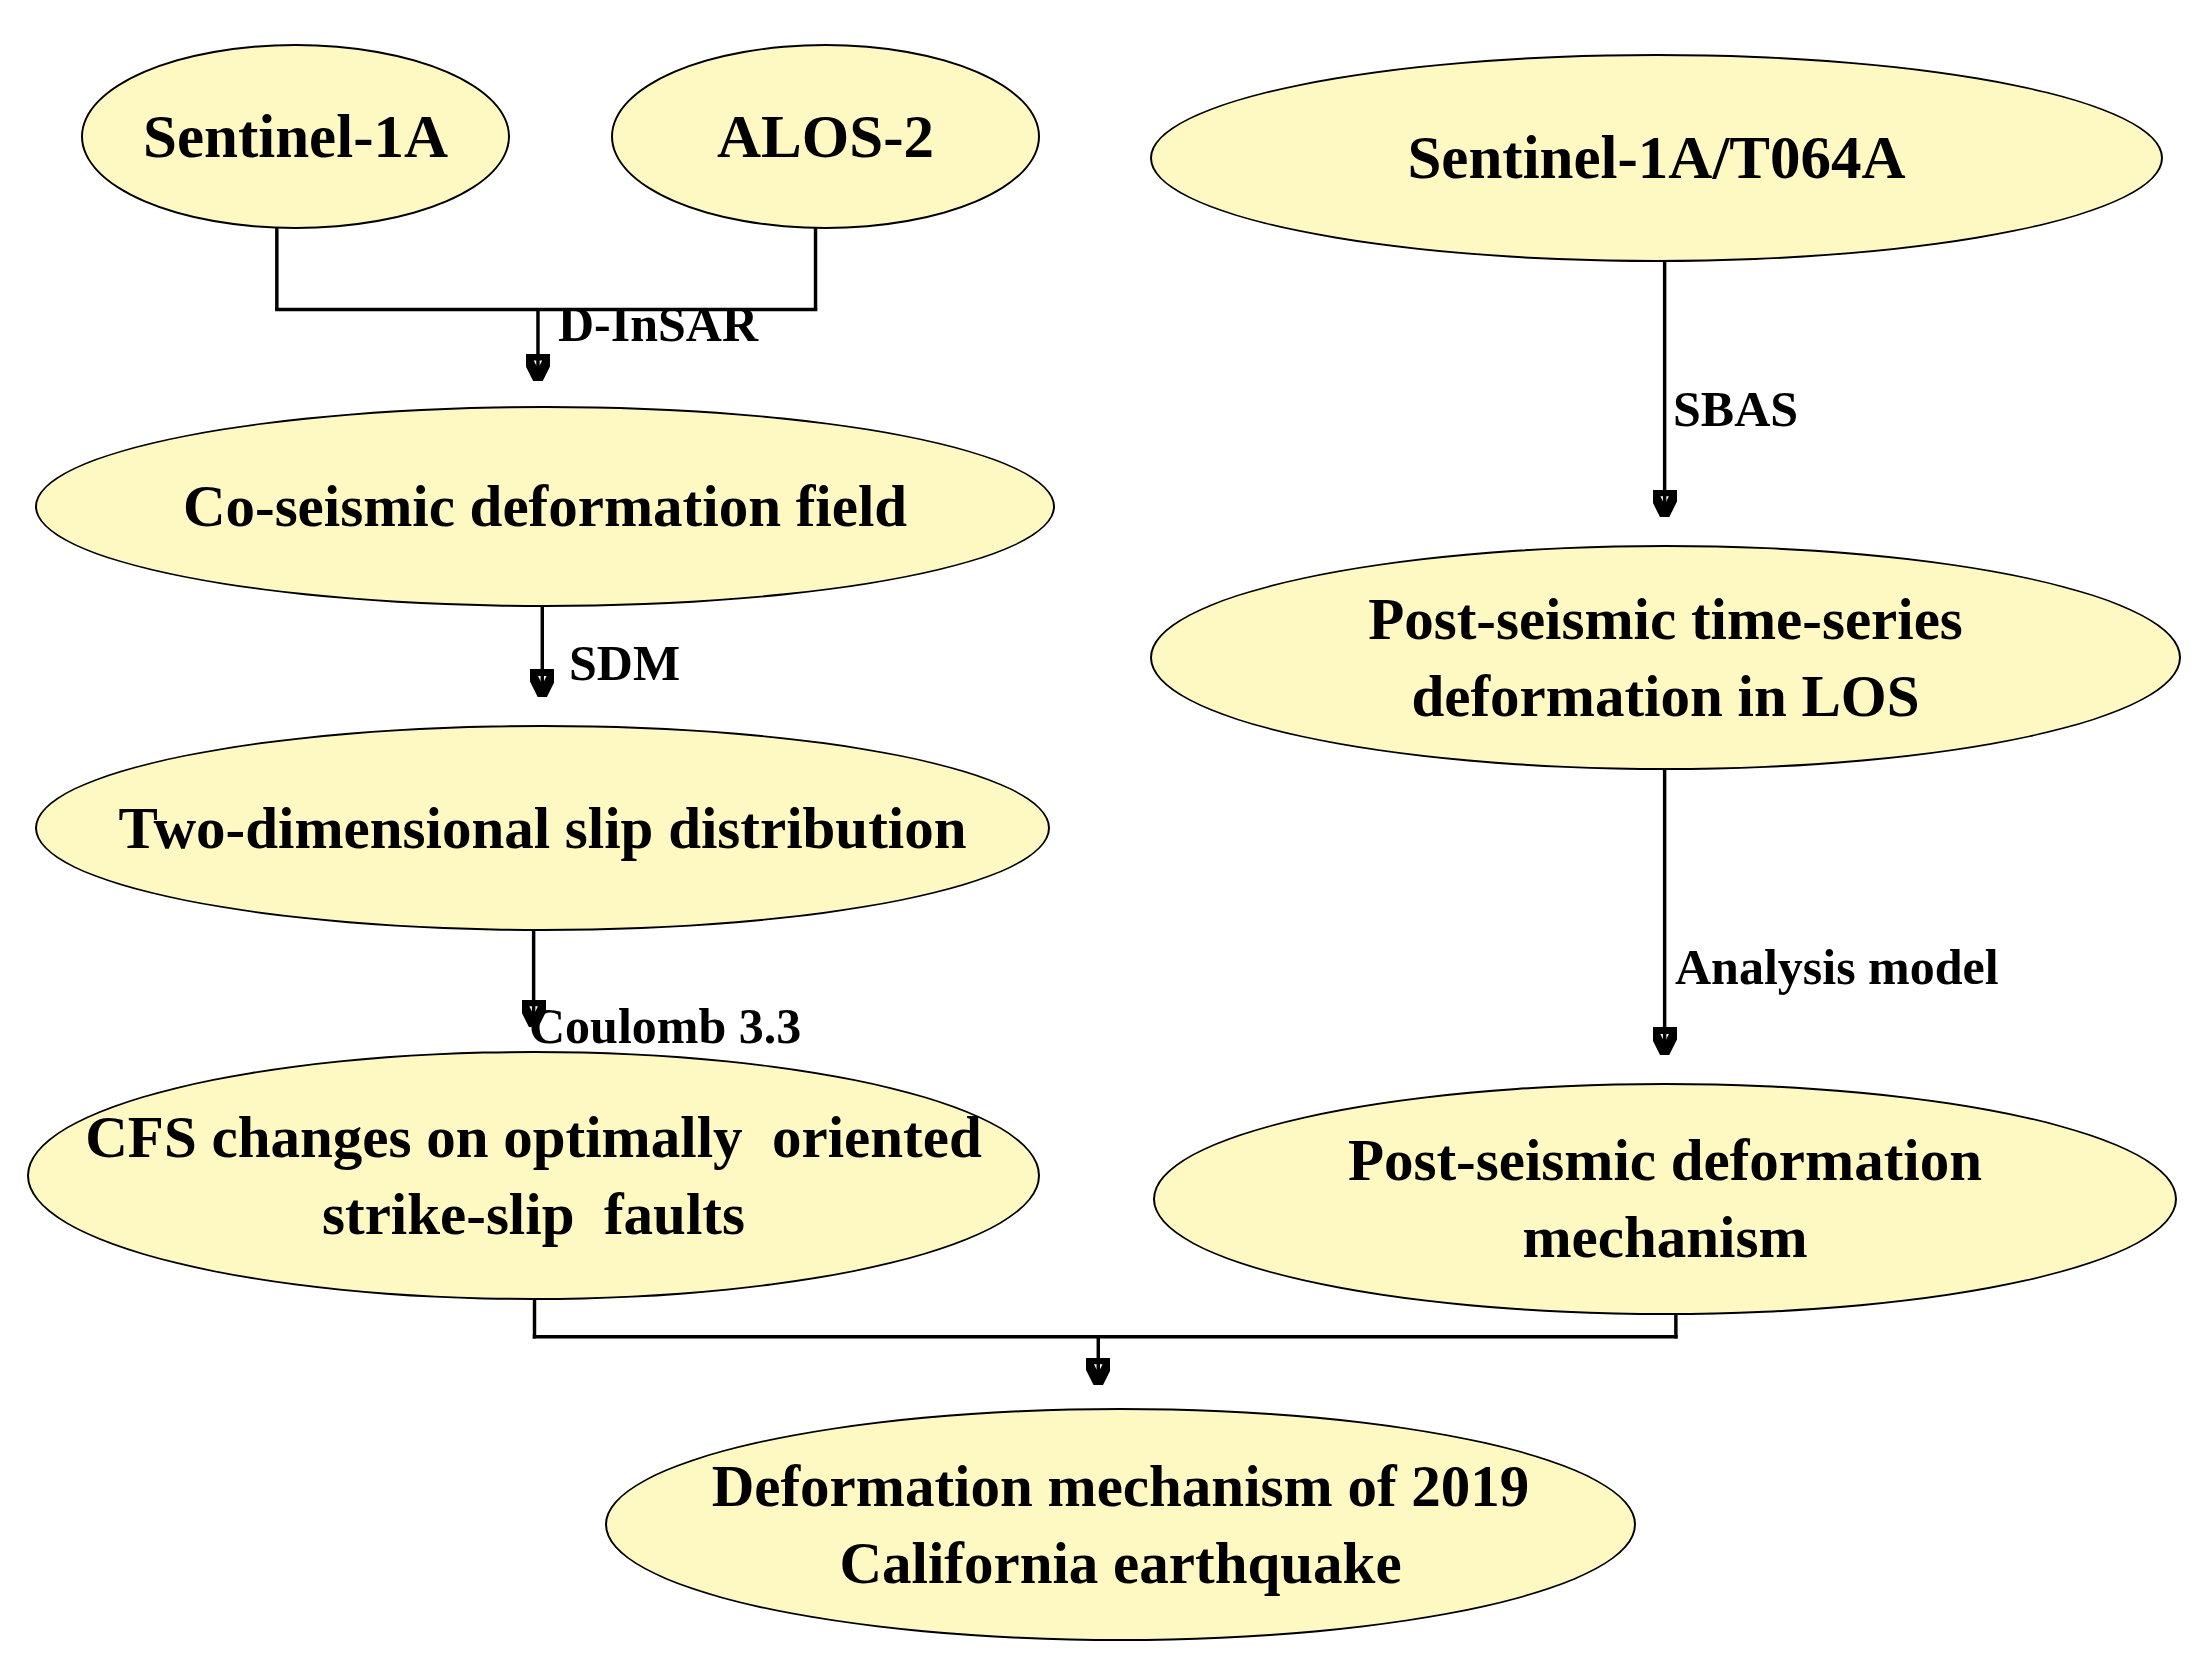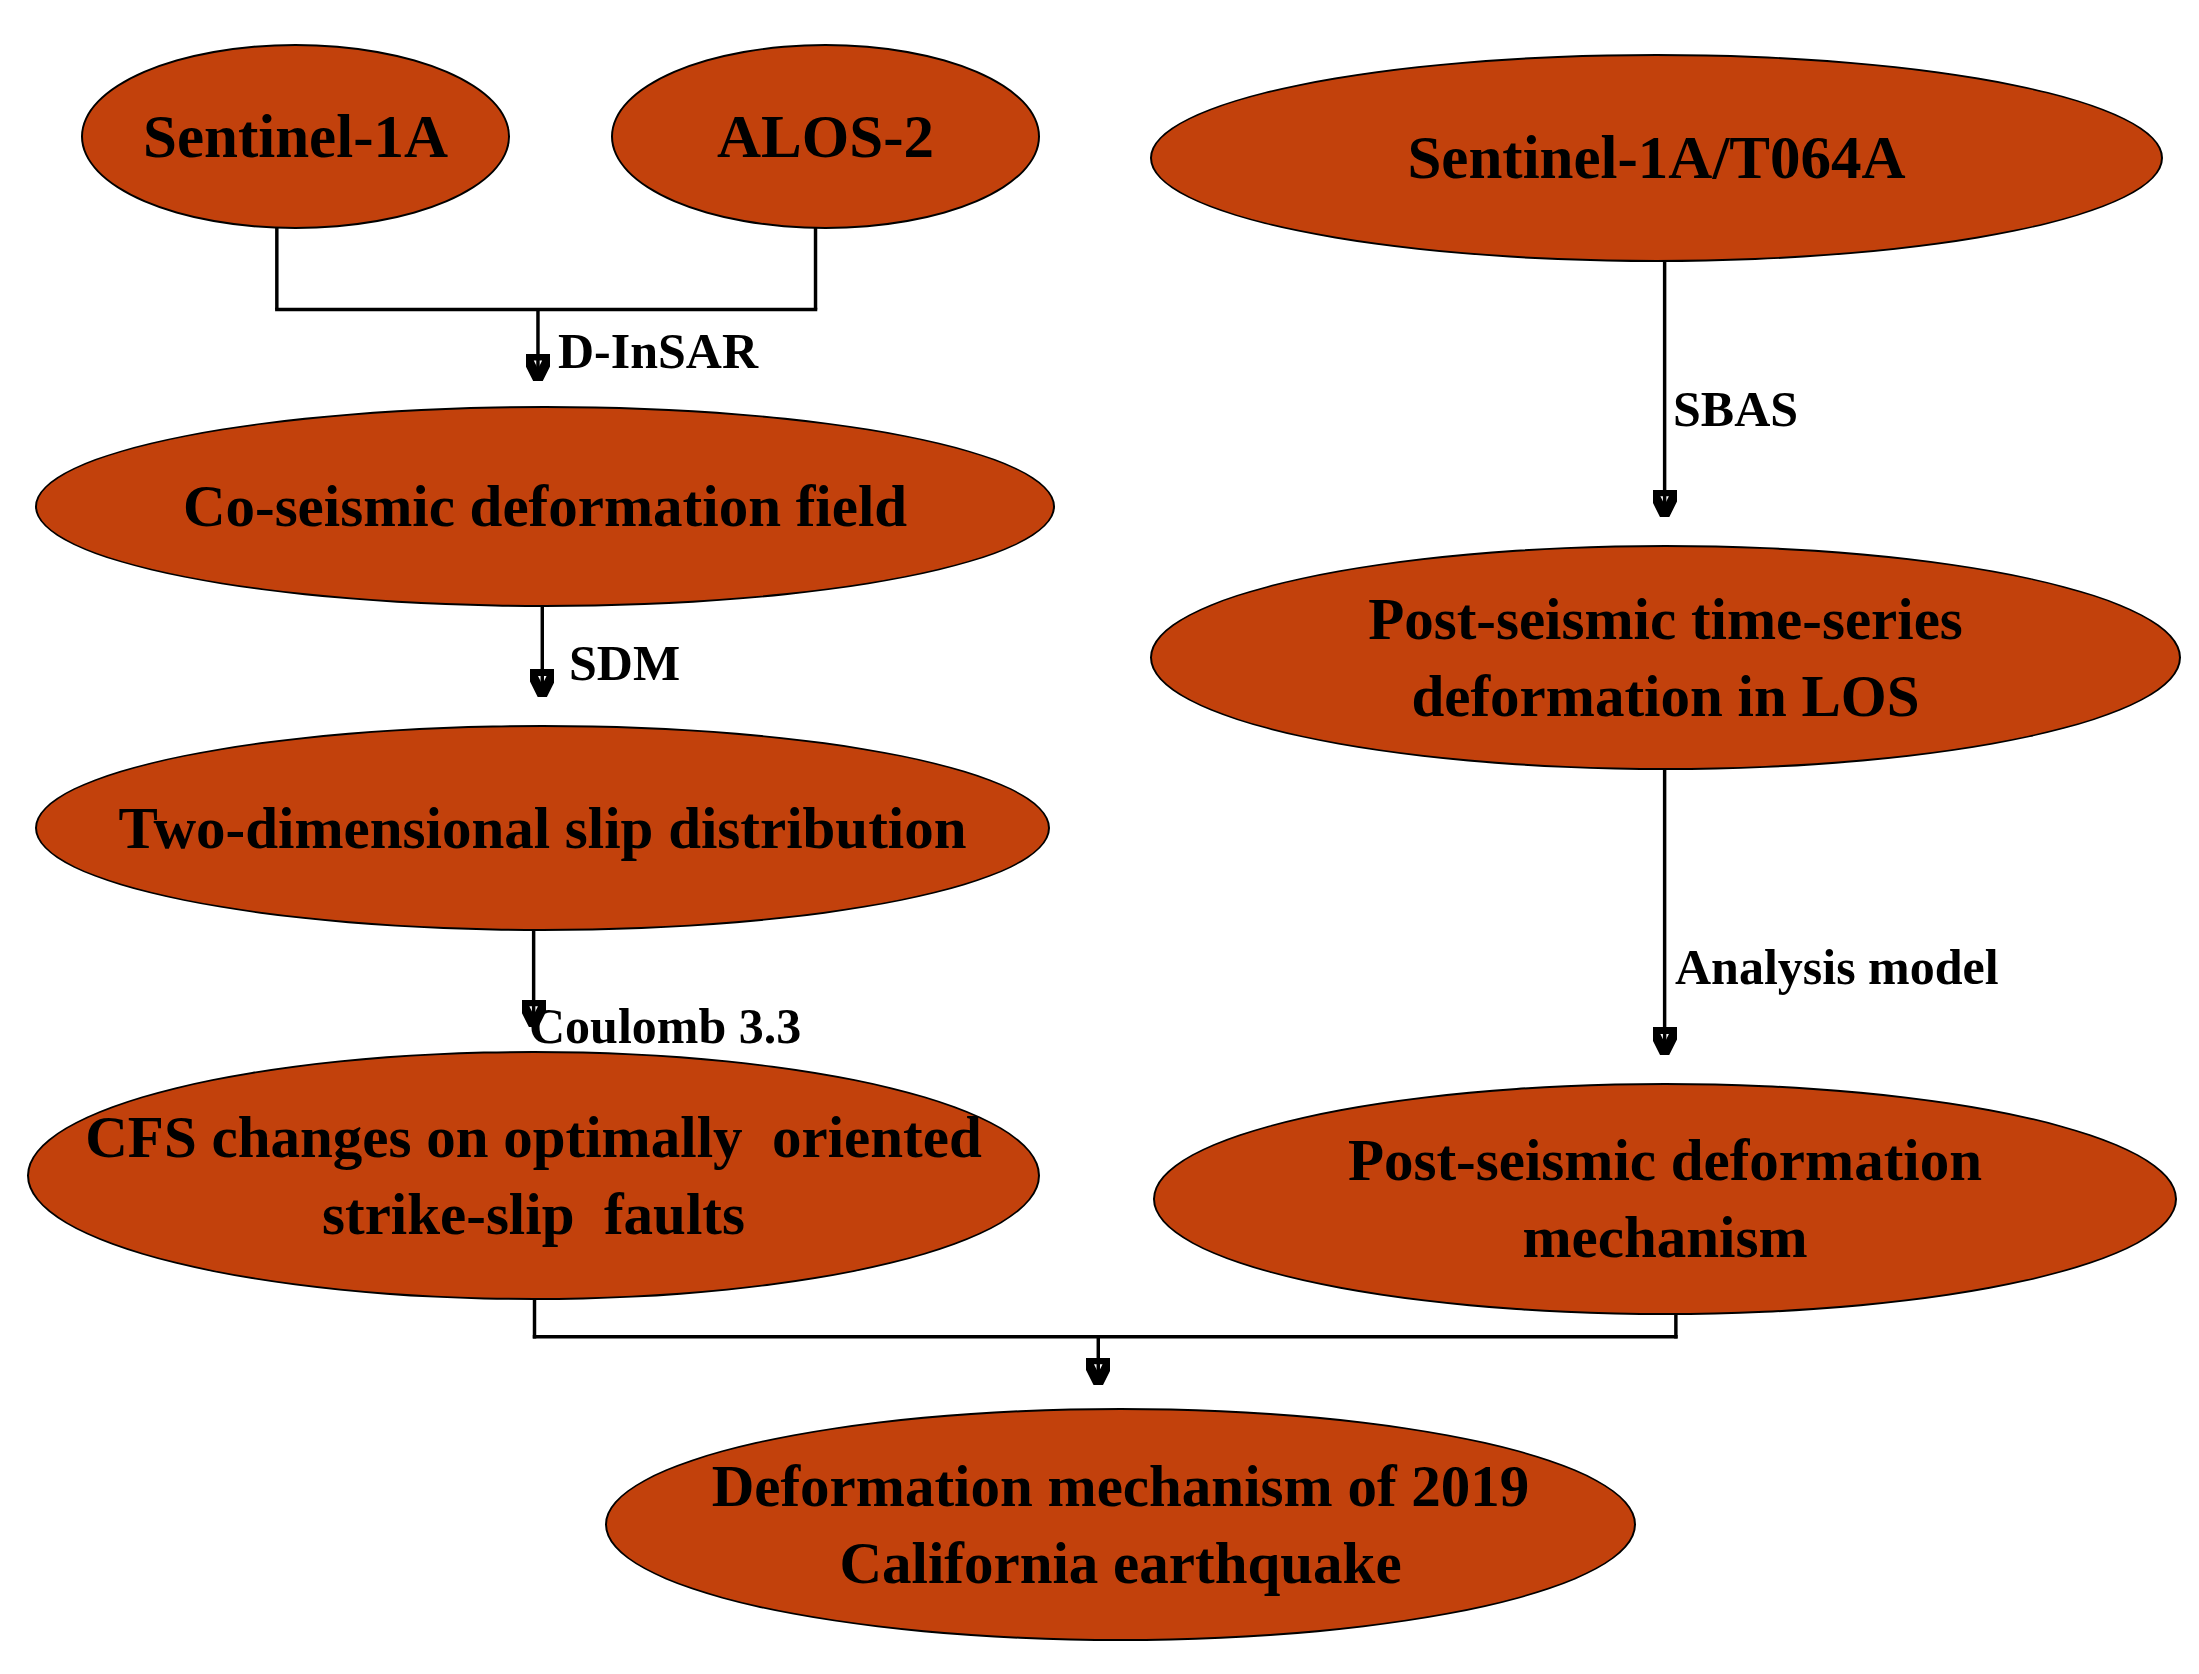--- a/index.html
+++ b/index.html
@@ -26,21 +26,21 @@
   }
   .edges path {
     stroke: #000000;
     stroke-width: 4;
     fill: none;
   }
   .node {
     position: absolute;
     border: 2.6px solid #000000;
     border-radius: 50%;
-    background: #c2410c;
+    background: #fef9c3;
     display: flex;
     flex-direction: column;
     align-items: center;
     justify-content: center;
     text-align: center;
     font-weight: bold;
     font-size: 59px;
     line-height: 1.3;
     box-sizing: border-box;
   }
@@ -120,21 +120,21 @@
   <div class="node" style="left:1153px; top:1083px; width:1024px; height:232px;">
     <span class="ln">Post-seismic deformation</span>
     <span class="ln">mechanism</span>
   </div>
 
   <div class="node" style="left:605px; top:1408px; width:1031px; height:233px;">
     <span class="ln">Deformation mechanism of 2019</span>
     <span class="ln">California earthquake</span>
   </div>
 
-  <div class="edge-label" style="left:558px; top:324px;">D-InSAR</div>
+  <div class="edge-label" style="left:558px; top:297px;">D-InSAR</div>
 
   <div class="edge-label" style="left:569px; top:636px;">SDM</div>
 
   <div class="edge-label" style="left:529px; top:963px;margin-top:36px;">Coulomb 3.3</div>
 
   <div class="edge-label" style="left:1673px; top:382px;">SBAS</div>
 
   <div class="edge-label" style="left:1675px; top:940px;">Analysis model</div>
 
 </div>

